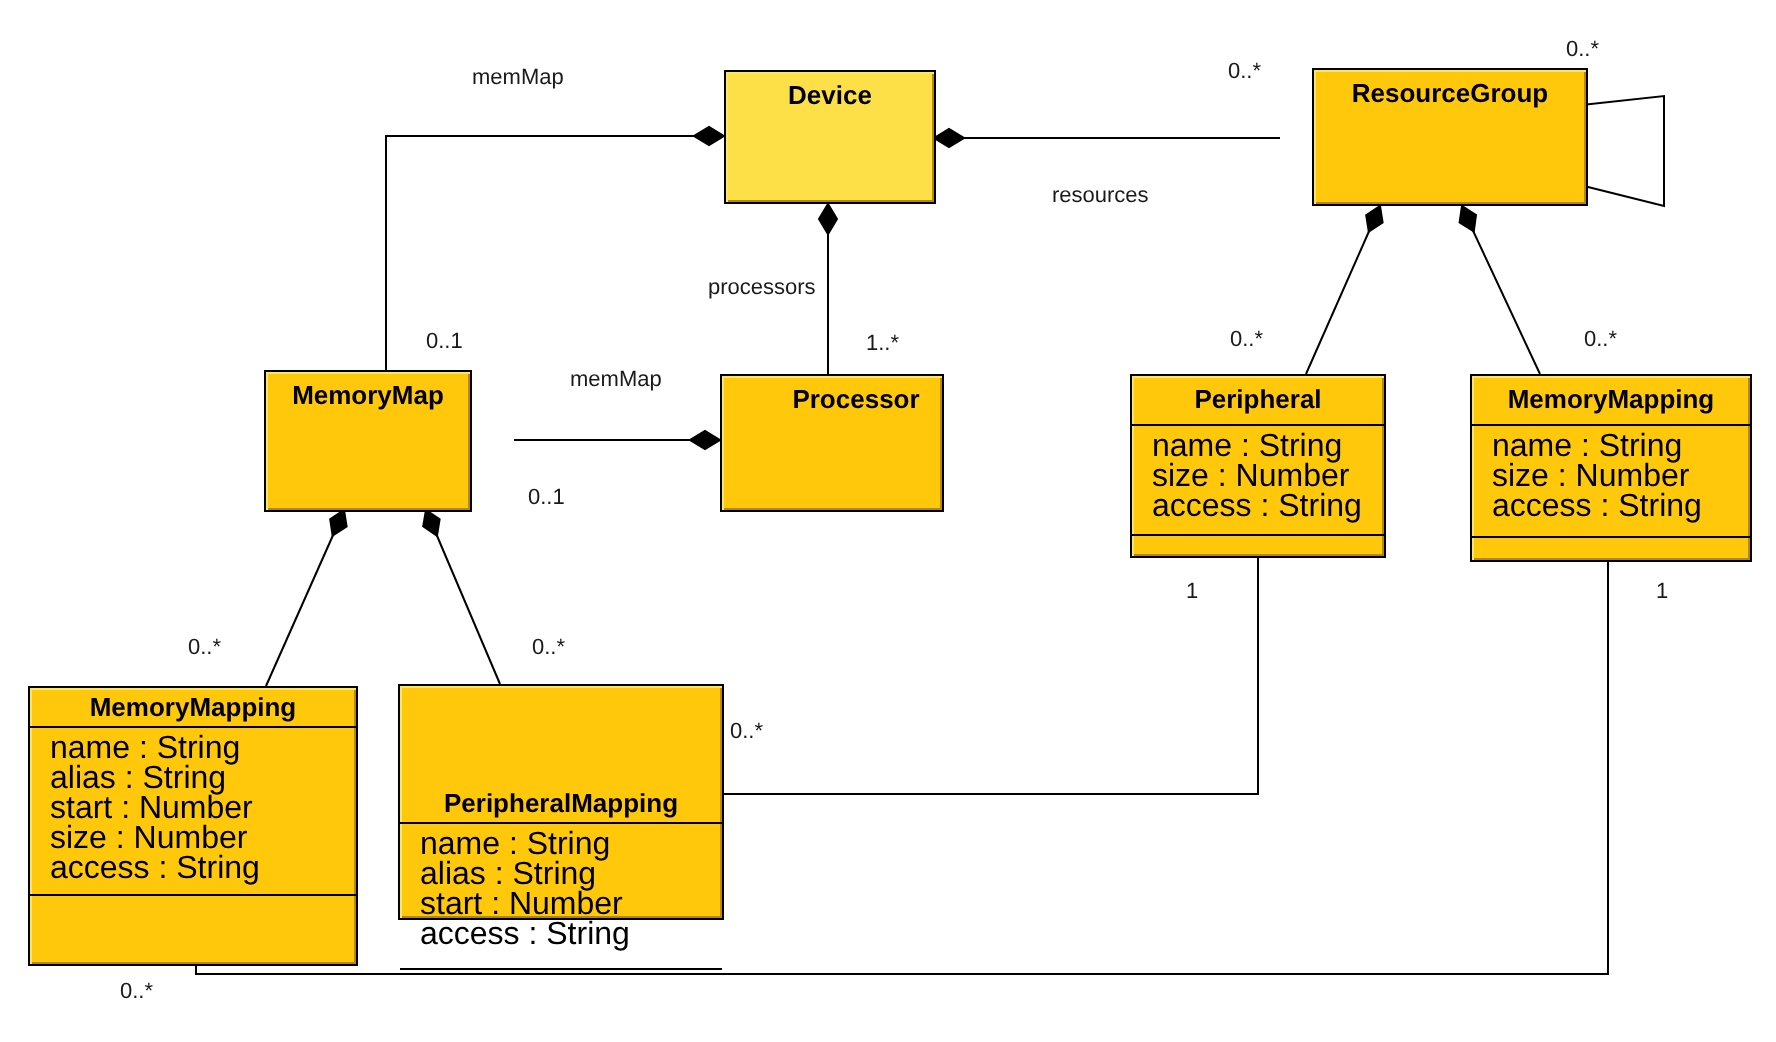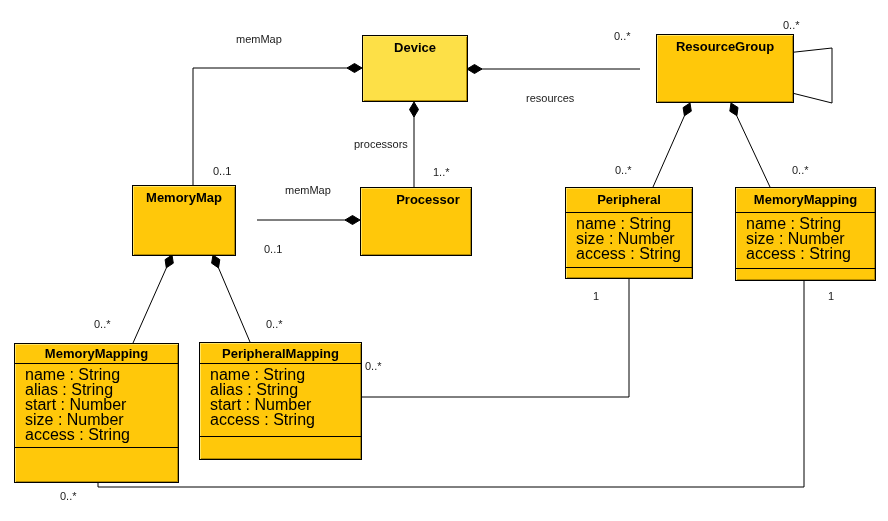--- a/index.html
+++ b/index.html
@@ -40,21 +40,21 @@
   #c-processor         { left:360px; top:187px; width:112px; height:69px;padding-left:24px; }
   #c-peripheral        { left:565px; top:187px; width:128px; height:92px; }
   #c-memoryregion      { left:735px; top:187px; width:141px; height:94px; }
   #c-memorymapping     { left:14px;  top:343px; width:165px; height:140px; }
   #c-peripheralmapping { left:199px; top:342px; width:163px; height:118px; }
 
   #c-peripheral .uml-title, #c-memoryregion .uml-title { height:25px; }
   #c-peripheral .uml-attrs { height:55px; }
   #c-memoryregion .uml-attrs { height:56px; }
   #c-memorymapping .uml-title { height:20px; padding-top:2px; }
-  #c-peripheralmapping .uml-title { height:21px; padding-top:3px; }
+  #c-peripheralmapping .uml-title { height:21px; padding-top:3px;margin-top:48px; }
   #c-memorymapping .uml-attrs { height:84px; }
   #c-peripheralmapping .uml-attrs { height:73px; }
 
   .edge-label {
     position:absolute; font-size:11px; color:#1a1a1a;
     white-space:nowrap; line-height:12px;
   }
   
   #l-memmap-top   { left:236px; top:33px; }
   #l-01-mm        { left:213px; top:165px; }

